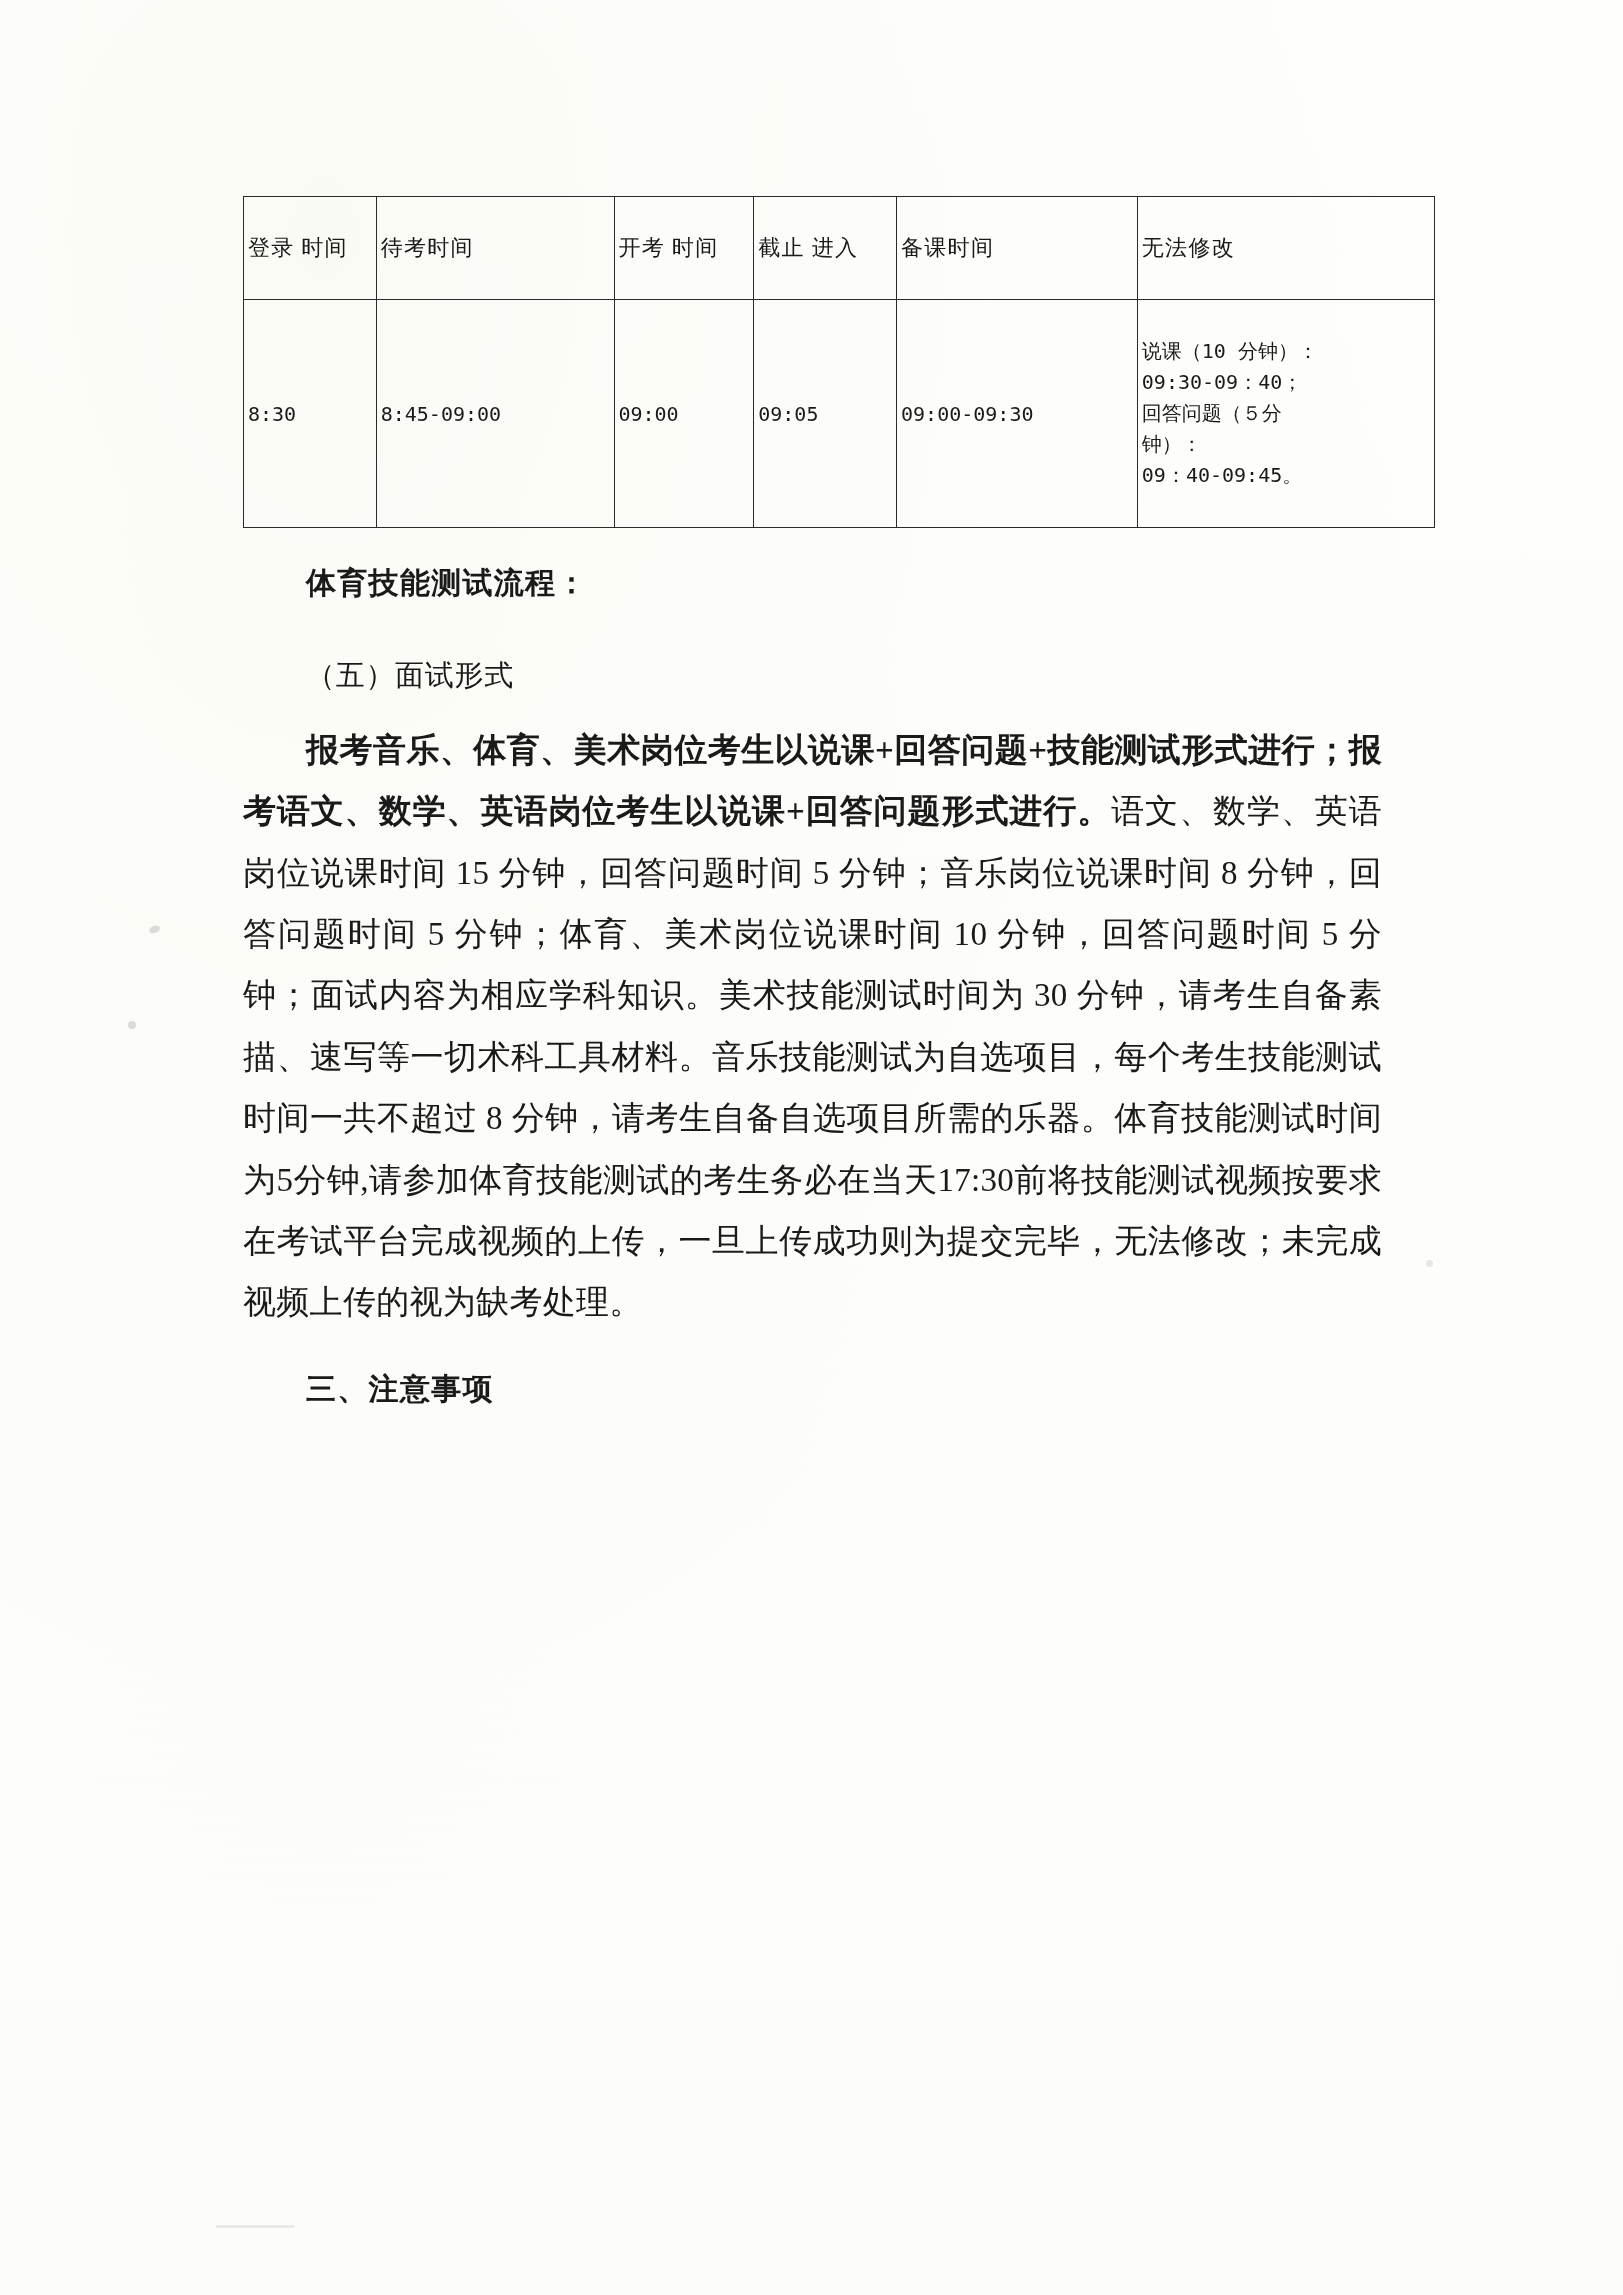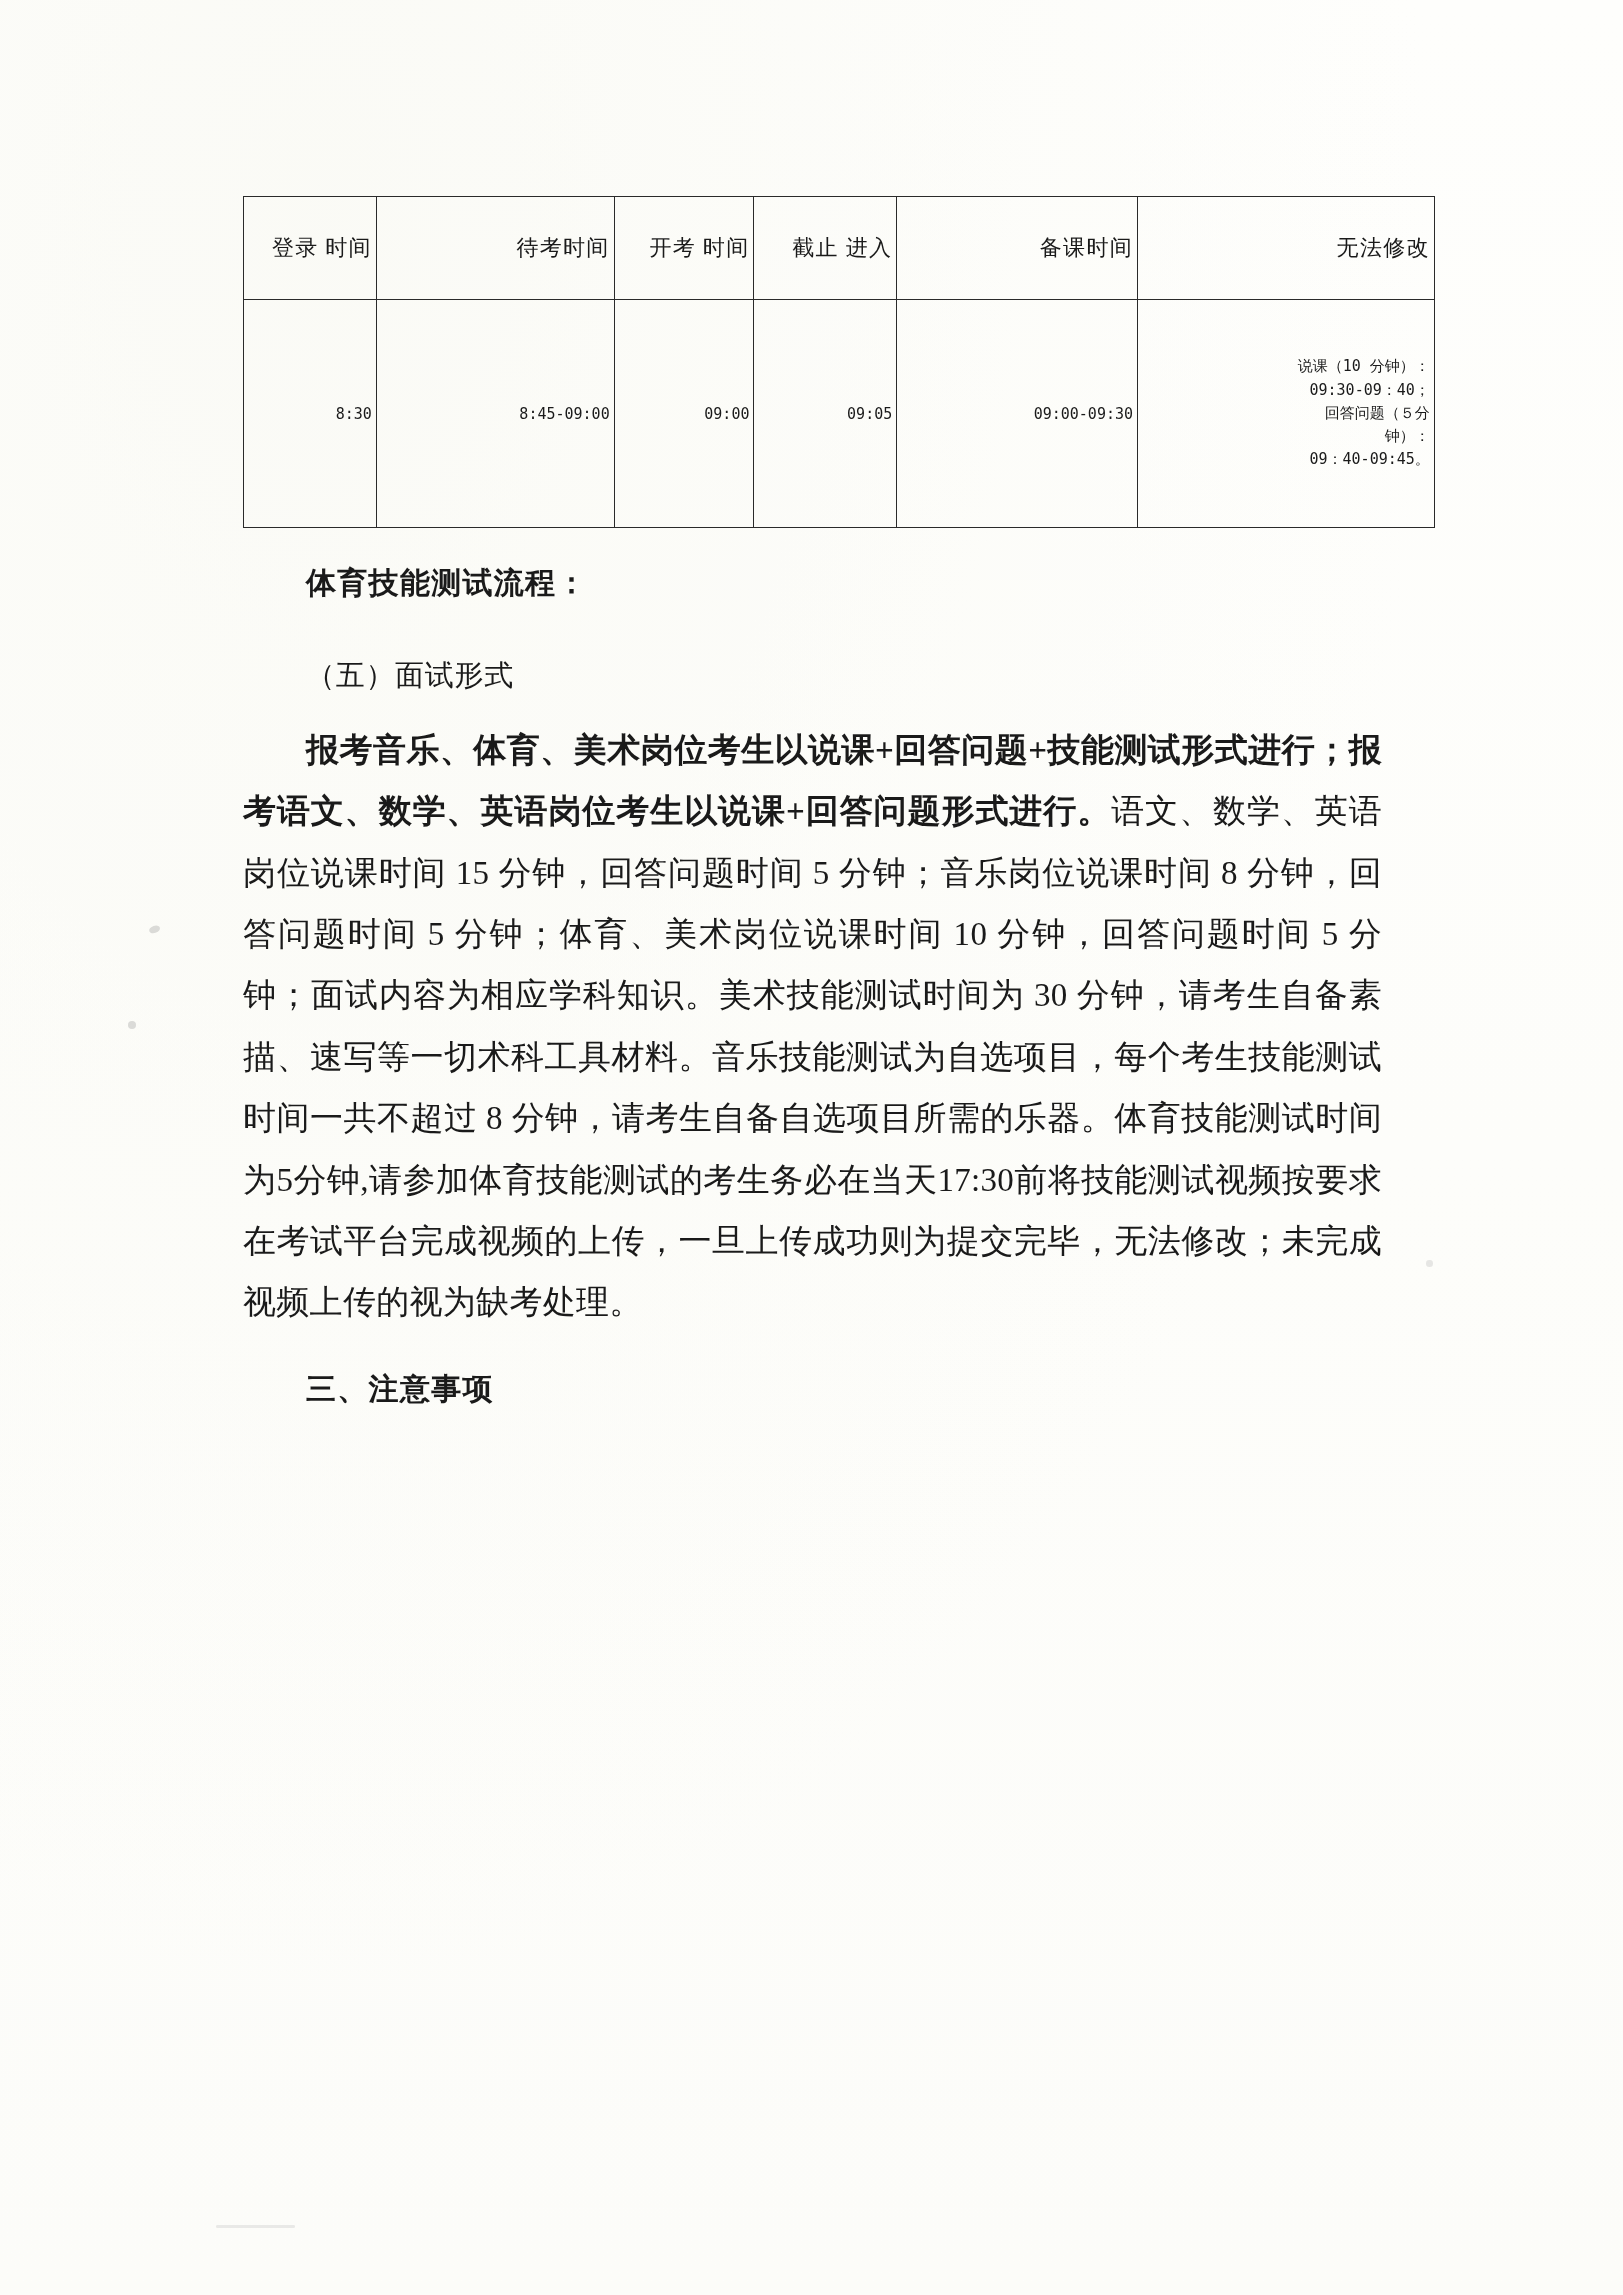--- a/index.html
+++ b/index.html
@@ -41,36 +41,36 @@
   
   table.schedule {
     border-collapse: collapse;
     width: 1139px;
     margin-left: 0;
     table-layout: fixed;
   }
   table.schedule td {
     border: 1.3px solid #2a2a2a;
     vertical-align: middle;
-    text-align: right;
+    text-align: left;
     font-family: "DejaVu Sans Mono", monospace;
     font-size: 19.6px;
     color: #1a1a1a;
     padding: 5.2px 3.9px;
   }
   table.schedule tr.head td {
     height: 92px;
     font-family: "Liberation Serif", serif;
     font-size: 22px;
     letter-spacing: 1.3px;
     line-height: 1.35;
   }
   table.schedule tr.body td {
     height: 216px;
-    font-size: 15px;
+    font-size: 20px;
     margin-left: 36px;
   }
   .col1 { width: 124px; }
   .col2 { width: 229px; }
   .col3 { width: 131px; }
   .col4 { width: 134px; }
   .col5 { width: 232px; }
   .col6 { width: 288px; }
 
   td.interview {

